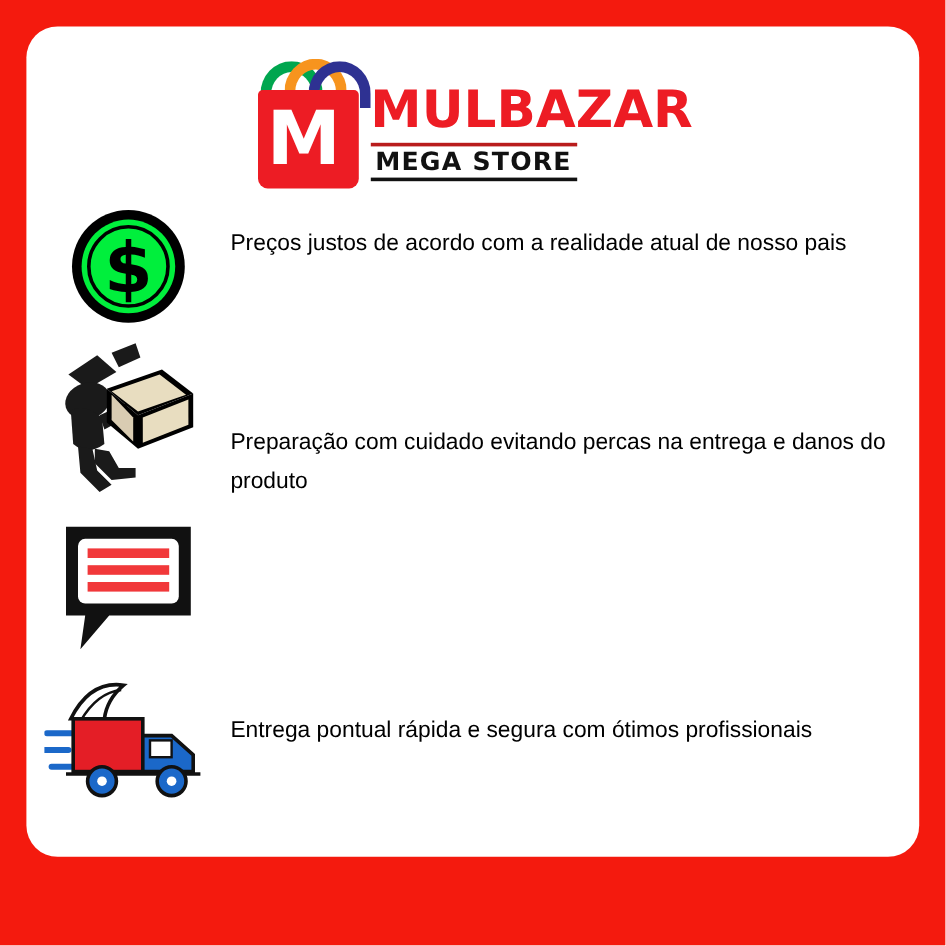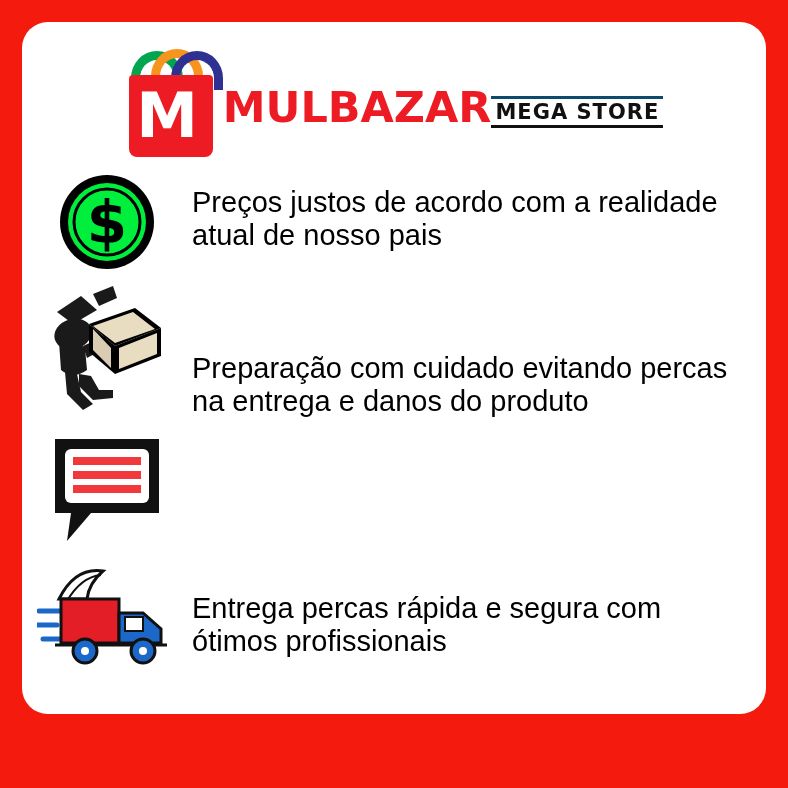--- a/index.html
+++ b/index.html
@@ -97,23 +97,23 @@
     color: #ffffff;
     font-family: "DejaVu Sans", sans-serif;
     font-weight: bold;
     font-size: 62px;
     line-height: 82px;
     text-align: center;
     letter-spacing: -1px;
   }
   .logo-text {
     display: flex;
+    flex-direction: column;
     justify-content: center;
     padding-top: 6px;
-    align-items: center;
   }
   .brand {
     font-family: "DejaVu Sans", sans-serif;
     font-weight: bold;
     font-size: 43px;
     color: #ed1c24;
     letter-spacing: 0px;
     line-height: 46px;
   }
   .brand-sub-wrap {
@@ -121,21 +121,21 @@
     margin-top: 4px;
     height: 26px;
   }
   .brand-sub {
     display: inline-block;
     font-family: "DejaVu Sans", sans-serif;
     font-weight: bold;
     font-size: 21px;
     color: #111111;
     letter-spacing: 1px;
-    border-top: 3px solid #0c4a6e;
+    border-top: 3px solid #b91c1c;
     border-bottom: 3px solid #111111;
     padding: 1px 4px 1px 4px;
   }
   
   .features {
     position: absolute;
     left: 0;
     top: 142px;
     width: 744px;
   }
@@ -147,21 +147,21 @@
   .icon-cell {
     width: 170px;
     flex: 0 0 170px;
     display: flex;
     align-items: center;
     justify-content: center;
   }
   .text-cell {
     flex: 1 1 auto;
     font-family: "Liberation Sans", sans-serif;
-    font-size: 29px;
+    font-size: 19px;
     line-height: 33px;
     color: #000000;
     padding-right: 20px;
   }
   .feature-1 { height: 116px; }
   .feature-2 { height: 138px; align-items: flex-end; }
   .feature-3 { height: 136px; }
   .feature-4 { height: 130px; }
 
   .feature-1 .text-cell { padding-top: 22px; }
@@ -278,18 +278,18 @@
             <rect x="88" y="54" width="18" height="14" fill="#ffffff" stroke="#111111" stroke-width="2"></rect>
 
             <line x1="18" y1="82" x2="130" y2="82" stroke="#111111" stroke-width="3"></line>
 
             <circle cx="48" cy="88" r="12" fill="#1b68c9" stroke="#111111" stroke-width="3"></circle>
             <circle cx="48" cy="88" r="4" fill="#ffffff"></circle>
             <circle cx="106" cy="88" r="12" fill="#1b68c9" stroke="#111111" stroke-width="3"></circle>
             <circle cx="106" cy="88" r="4" fill="#ffffff"></circle>
           </svg>
         </div>
-        <div class="text-cell">Entrega percas rápida e segura com ótimos profissionais</div>
+        <div class="text-cell">Entrega pontual rápida e segura com ótimos profissionais</div>
       </div>
 
     </div>
   </div>
 </div>
 
 </body></html>

